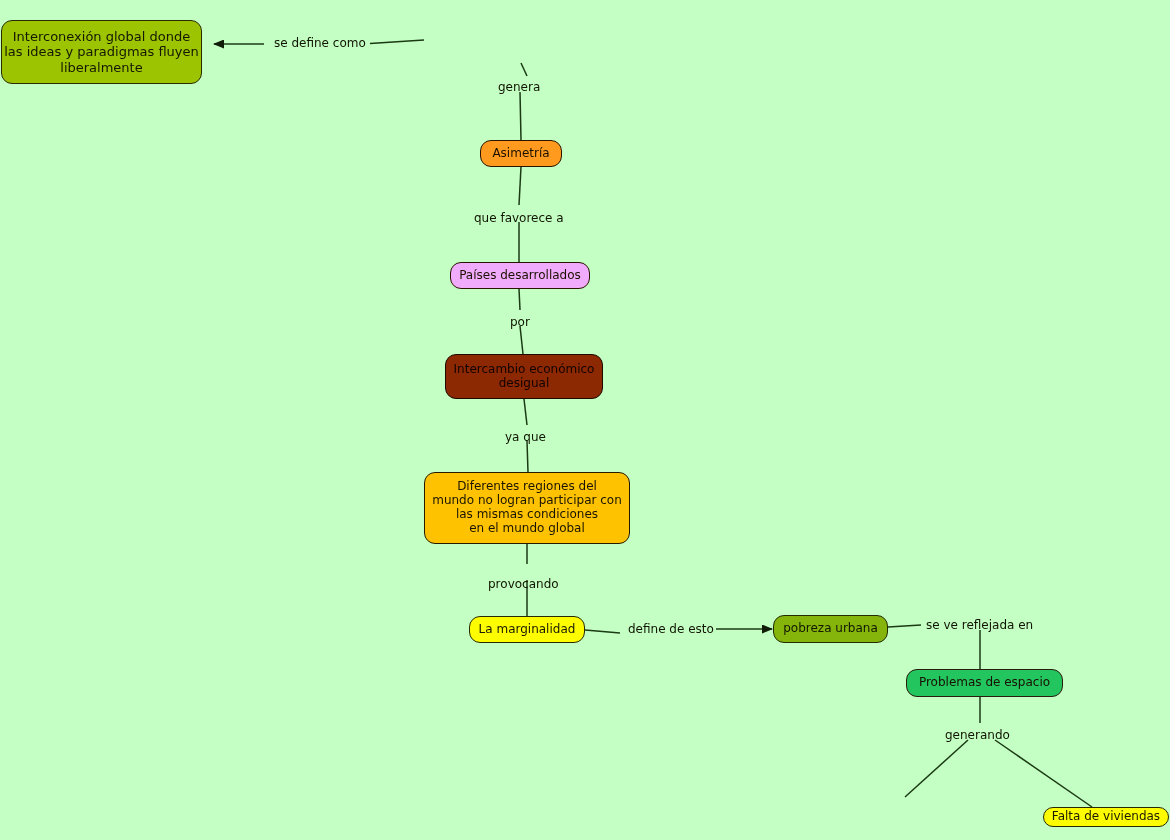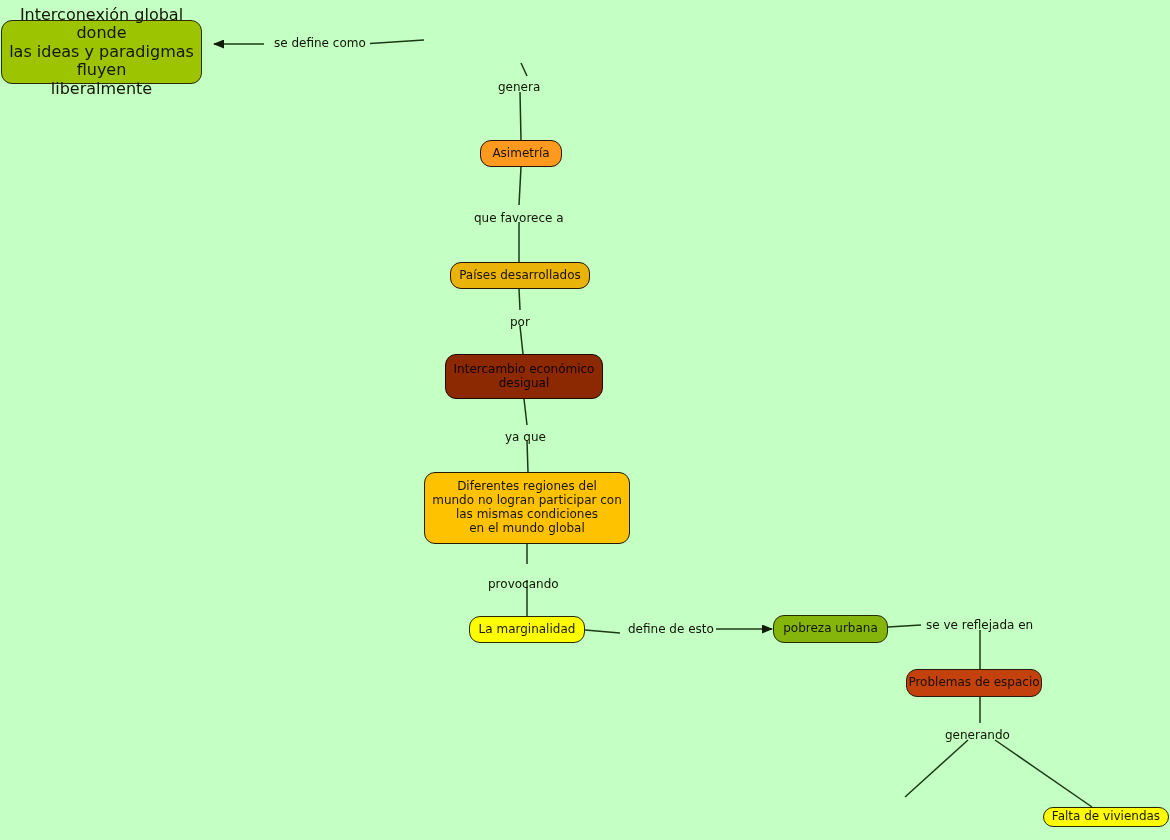--- a/index.html
+++ b/index.html
@@ -94,41 +94,41 @@
 
       <path d="M 980,697 L 980,723"></path>
 
       <path d="M 968,740 L 905,797"></path>
 
       <path d="M 995,740 L 1092,807"></path>
     </g>
   </svg>
 
 
-  <div class="node rounded" style="left: 1px; top: 20px; width: 201px; height: 64px; background: rgb(157, 196, 0); border-color: rgb(42, 43, 0); color: rgb(20, 24, 0); font-size: 16px;"><span>Interconexión global donde
+  <div class="node rounded" style="left: 1px; top: 20px; width: 201px; height: 64px; background: rgb(157, 196, 0); border-color: rgb(42, 43, 0); color: rgb(20, 24, 0); font-size: 13px;"><span>Interconexión global donde
 las ideas y paradigmas fluyen
 liberalmente</span></div>
 
   <div class="node rounded" style="left: 480px; top: 140px; width: 82px; height: 27px; background: rgb(255, 154, 30); border-color: rgb(42, 20, 0); color: rgb(27, 17, 0); font-size: 12px;"><span>Asimetría</span></div>
 
-  <div class="node rounded" style="left: 450px; top: 262px; width: 140px; height: 27px; background: #eab308; border-color: rgb(42, 20, 0); color: rgb(27, 17, 0); font-size: 12px;"><span>Países desarrollados</span></div>
+  <div class="node rounded" style="left: 450px; top: 262px; width: 140px; height: 27px; background: #f0abfc; border-color: rgb(42, 20, 0); color: rgb(27, 17, 0); font-size: 12px;"><span>Países desarrollados</span></div>
 
   <div class="node rounded" style="left: 445px; top: 354px; width: 158px; height: 45px; background: rgb(140, 40, 2); border-color: rgb(29, 10, 0); color: rgb(18, 4, 0); font-size: 12px;"><span>Intercambio económico
 desigual</span></div>
 
   <div class="node rounded" style="left: 424px; top: 472px; width: 206px; height: 72px; background: rgb(254, 194, 0); border-color: rgb(36, 28, 0); color: rgb(26, 21, 0); font-size: 12px;"><span>Diferentes regiones del
 mundo no logran participar con
 las mismas condiciones
 en el mundo global</span></div>
 
   <div class="node rounded" style="left: 469px; top: 616px; width: 116px; height: 27px; background: rgb(253, 253, 0); border-color: rgb(42, 42, 0); color: rgb(26, 26, 0); font-size: 12px;"><span>La marginalidad</span></div>
 
   <div class="node rounded" style="left: 773px; top: 615px; width: 115px; height: 28px; background: rgb(133, 181, 11); border-color: rgb(35, 43, 0); color: rgb(18, 23, 0); font-size: 12px;"><span>pobreza urbana</span></div>
 
-  <div class="node rounded" style="left: 906px; top: 669px; width: 136px; height: 28px; background: #c2410c; border-color: rgb(42, 27, 12); color: rgb(26, 16, 0); font-size: 12px;"><span>Problemas de espacio</span></div>
+  <div class="node rounded" style="left: 906px; top: 669px; width: 157px; height: 28px; background: #22c55e; border-color: rgb(42, 27, 12); color: rgb(26, 16, 0); font-size: 12px;"><span>Problemas de espacio</span></div>
 
 
   <div class="node rounded" style="left: 1043px; top: 807px; width: 126px; height: 20px; background: rgb(253, 253, 0); border-color: rgb(42, 42, 0); color: rgb(26, 26, 0); font-size: 12px;"><span>Falta de viviendas</span></div>
 
   <div class="edge-label" style="left: 274px; top: 37px; font-size: 12px;">se define como</div>
   <div class="edge-label" style="left: 498px; top: 81px; font-size: 12px;">genera</div>
   <div class="edge-label" style="left: 474px; top: 212px; font-size: 12px;">que favorece a</div>
   <div class="edge-label" style="left: 510px; top: 316px; font-size: 12px;">por</div>
   <div class="edge-label" style="left: 505px; top: 431px; font-size: 12px;">ya que</div>
   <div class="edge-label" style="left: 488px; top: 570px; font-size: 12px; margin-top: 8px;">provocando</div>

